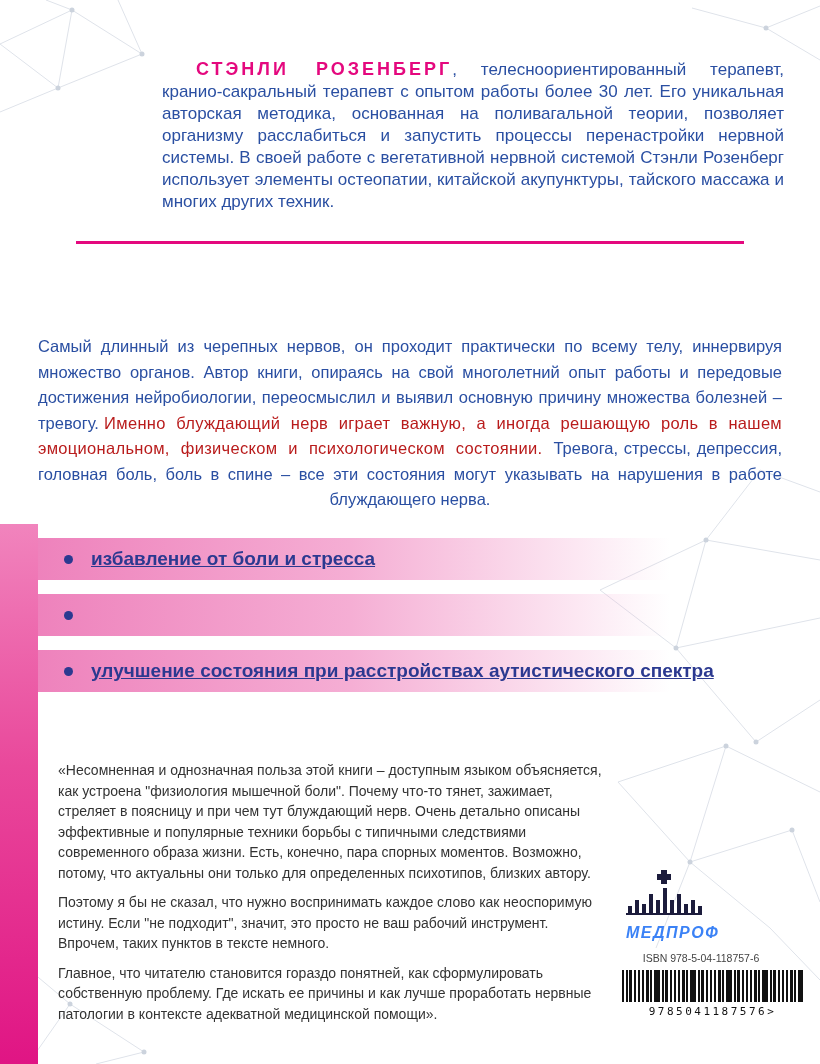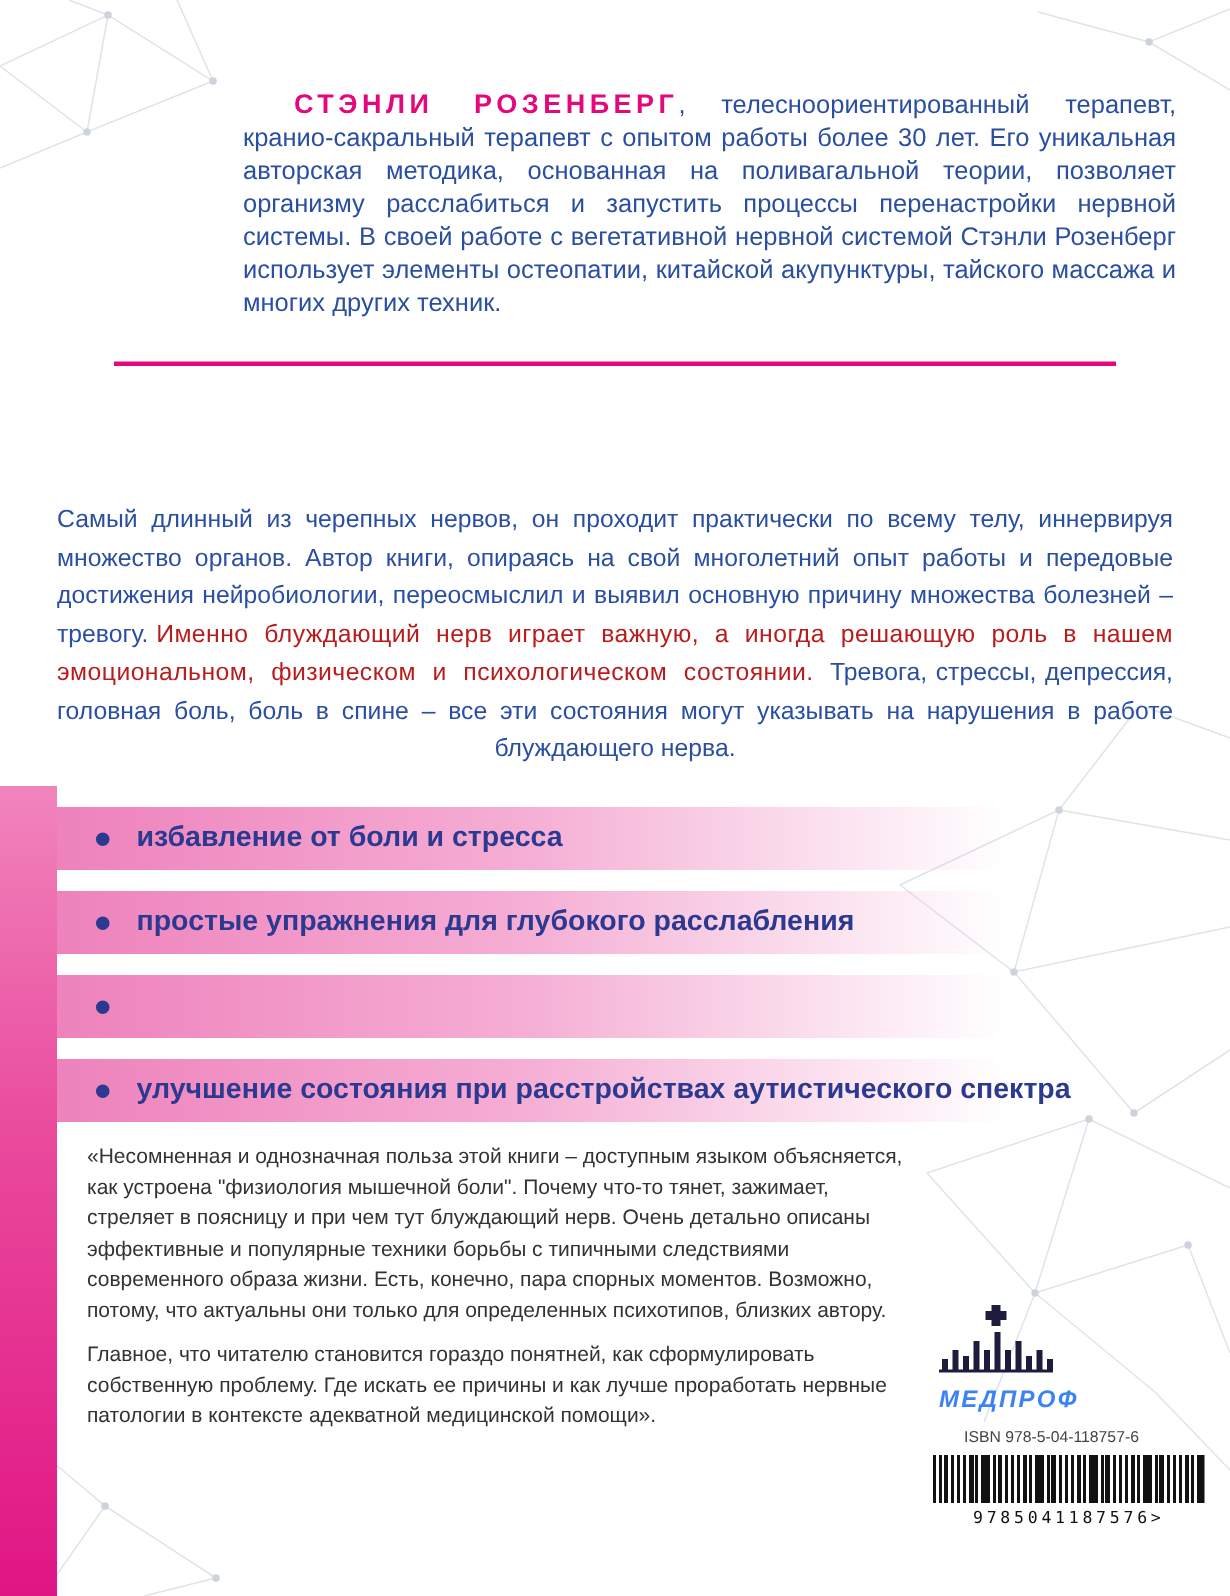--- a/index.html
+++ b/index.html
@@ -22,21 +22,21 @@
          text-align:justify;text-align-last:center;color:#2a4fa2;}
   .intro .hl{color:#b91c1c;font-weight:normal;letter-spacing:.3px;word-spacing:5px;}
 
   .accent-bar{top:524px;left:0;width:38px;height:540px;
               background:linear-gradient(180deg,#f184bd 0%,#e9489b 45%,#e01584 100%);}
 
   .benefits{top:538px;left:38px;width:744px;}
   .benefit-row{height:42px;margin-bottom:14px;display:flex;align-items:center;
        background:linear-gradient(90deg,#ee82bc 0%,#f5aed4 42%,rgba(255,255,255,0) 85%);}
   .dot{width:9px;height:9px;border-radius:50%;background:#2b3990;margin:0 18px 0 26px;flex:none;}
-  .benefit-text{color:#2b3990;font-weight:bold;font-size:19px;white-space:nowrap;}
+  .benefit-text{color:#2b3990;font-weight:bold;font-size:19px;white-space:nowrap;text-decoration:underline;}
 
   .review{top:760px;left:42px;width:578px;color:#333333;font-size:14px;line-height:20.5px;}
   .review p{margin:0 16px 9px;}
   .signature{margin-top:10px;font-size:16px;font-weight:bold;color:#222222;}
   .signature .ln{color:#e4087e;letter-spacing:2px;}
 
   .publisher-logo{top:870px;left:626px;width:132px;text-align:left;color:#3b82f6;font-style:italic;}
   .logo-name{font-weight:bold;font-size:16px;letter-spacing:1.5px;margin-top:4px;}
   .isbn{top:952px;left:622px;width:158px;text-align:center;font-size:10.5px;color:#444444;}
   .barcode{top:970px;left:622px;width:181px;}
@@ -85,33 +85,30 @@
 
   <div class="layer accent-bar"></div>
 
   <div class="layer benefits">
     <div class="benefit-row">
       <span class="dot"></span>
       <span class="benefit-text">избавление от боли и стресса</span>
     </div>
     <div class="benefit-row">
       <span class="dot"></span>
-      <span class="benefit-text">простые упражнения для глубокого расслабления</span>
-    </div>
-    <div class="benefit-row">
-      <span class="dot"></span>
     </div>
     <div class="benefit-row">
       <span class="dot"></span>
       <span class="benefit-text">улучшение состояния при расстройствах аутистического спектра</span>
     </div>
   </div>
 
   <div class="layer review">
     <p>«Несомненная и однозначная польза этой книги – доступным языком объясняется, как устроена "физиология мышечной боли". Почему что-то тянет, зажимает, стреляет в поясницу и при чем тут блуждающий нерв. Очень детально описаны эффективные и популярные техники борьбы с типичными следствиями современного образа жизни. Есть, конечно, пара спорных моментов. Возможно, потому, что актуальны они только для определенных психотипов, близких автору.</p>
+    <p>Поэтому я бы не сказал, что нужно воспринимать каждое слово как неоспоримую истину. Если "не подходит", значит, это просто не ваш рабочий инструмент. Впрочем, таких пунктов в тексте немного.</p>
     <p>Главное, что читателю становится гораздо понятней, как сформулировать собственную проблему. Где искать ее причины и как лучше проработать нервные патологии в контексте адекватной медицинской помощи».</p>
   </div>
 
   <div class="layer publisher-logo">
     <svg width="76" height="46" viewBox="0 0 76 46">
       <g fill="#1c1c3c">
         <rect x="35" y="0" width="6" height="14"></rect>
           <rect x="31" y="4" width="14" height="6"></rect>
         <rect x="2" y="36" width="4" height="8"></rect>
           <rect x="9" y="30" width="4" height="14"></rect>

